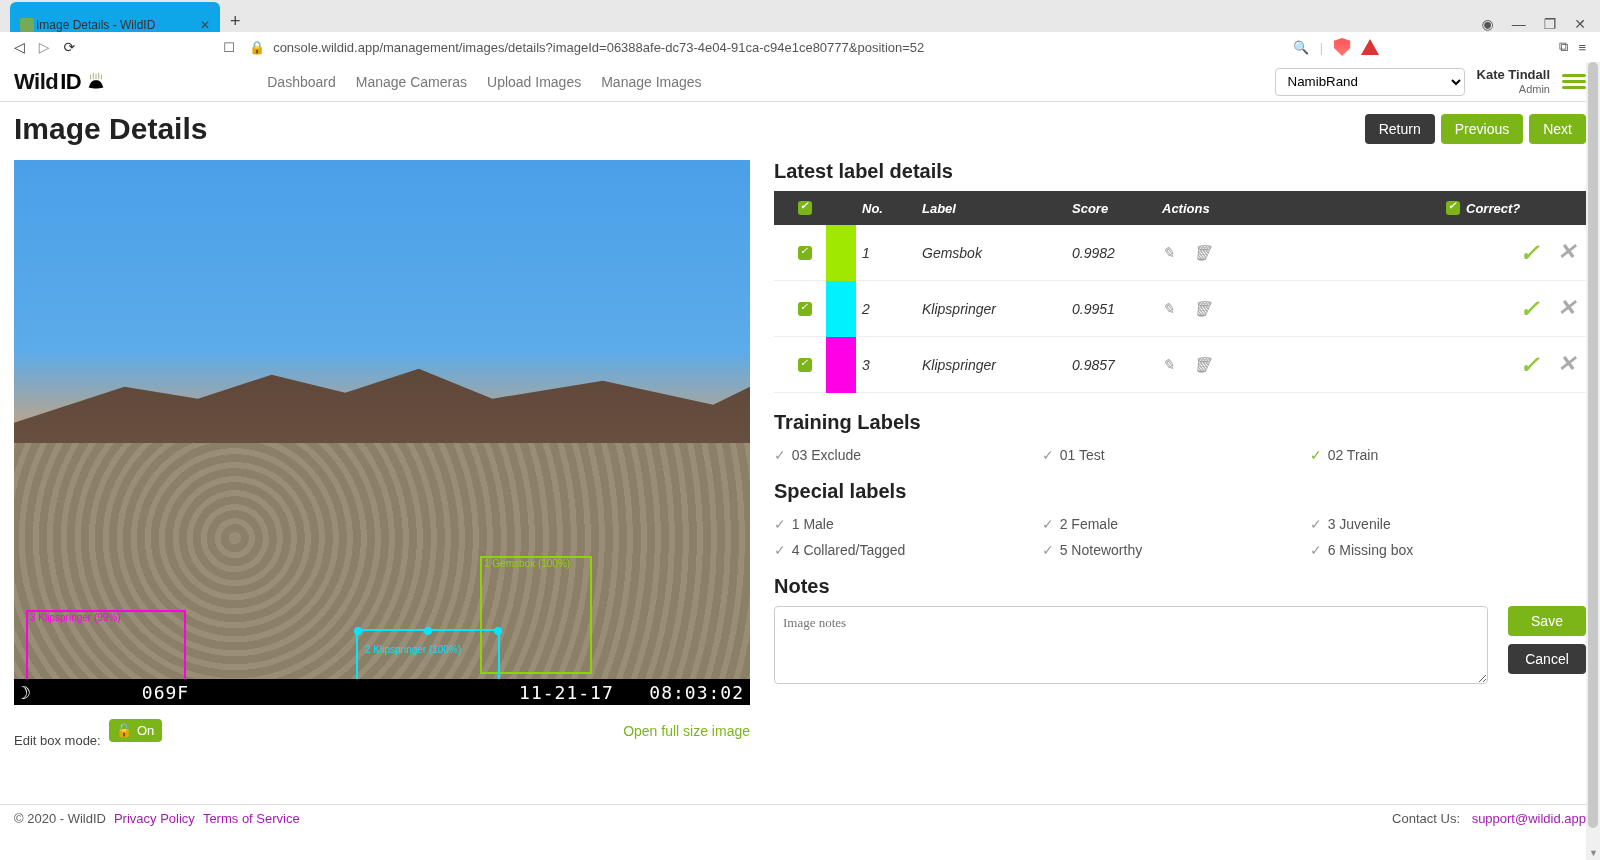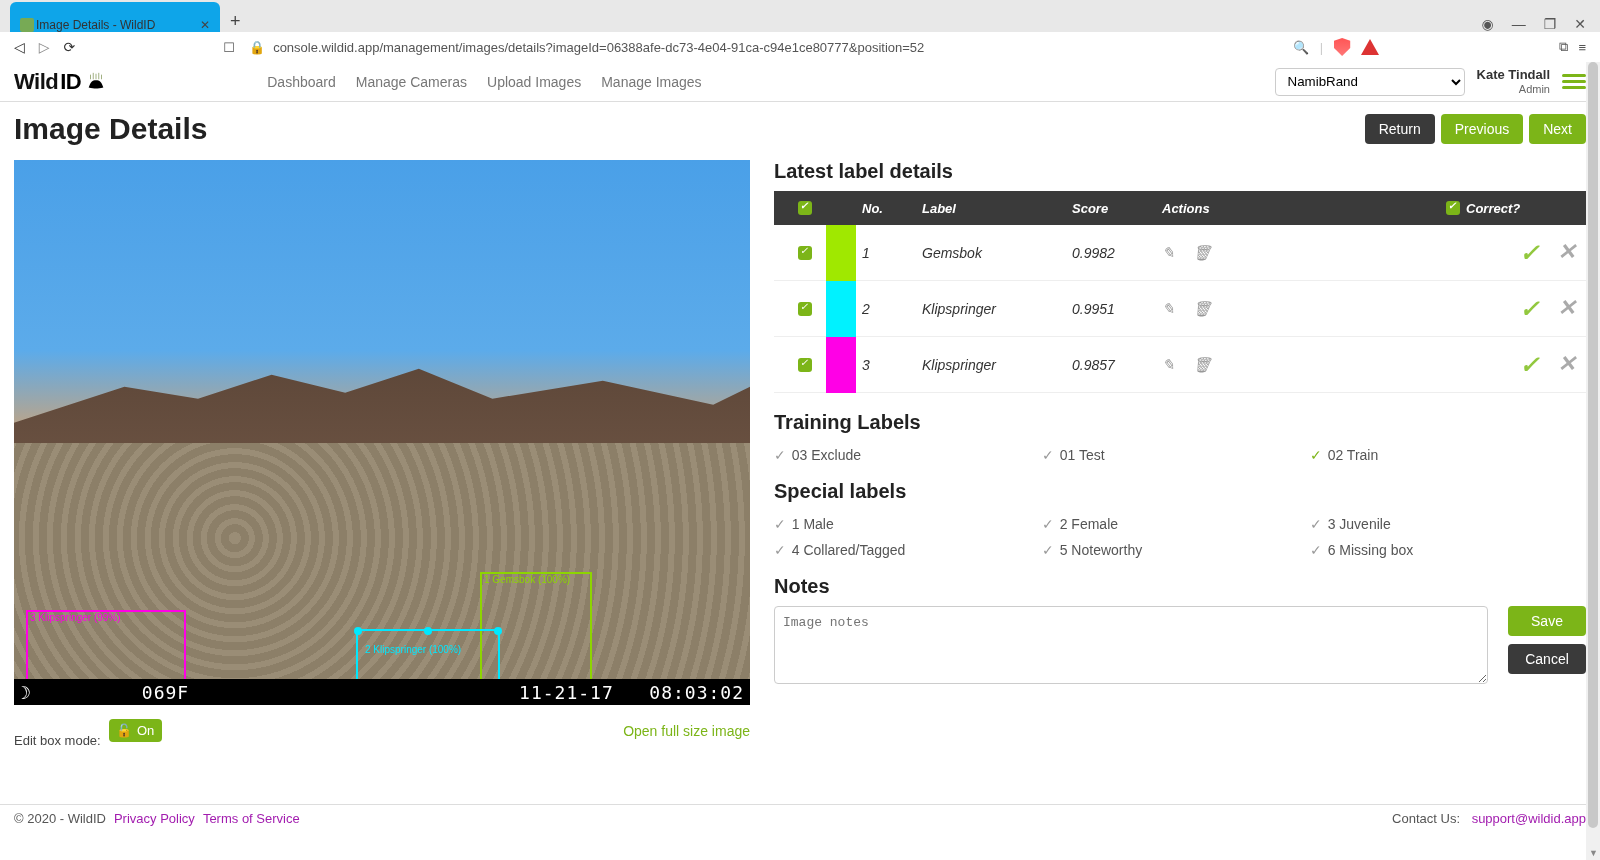--- a/index.html
+++ b/index.html
@@ -97,21 +97,21 @@
 .correct-icons { display: flex; gap: 18px; justify-content: flex-end; width: 130px; }
 .big-check { color: #92c83e; font-size: 24px; cursor: pointer; font-weight: bold; }
 .big-x { color: #aaa; font-size: 22px; cursor: pointer; font-weight: bold; }
 
 .tag-group { display: flex; flex-wrap: wrap; margin-top: 6px; }
 .tag-item { width: 33%; padding: 5px 0; color: #555; cursor: pointer; display: flex; align-items: center; gap: 6px; }
 .tag-item .tick { color: #999; font-size: 14px; }
 .tag-item.active .tick { color: #7cb518; }
 
 .notes-row { display: flex; gap: 20px; margin-top: 6px; }
-textarea.notes { flex: 1; height: 78px; border: 1px solid #ccc; border-radius: 4px; padding: 8px; font-family: Liberation Mono, monospace; font-size: 13px; resize: both; }
+textarea.notes { flex: 1; height: 78px; border: 1px solid #ccc; border-radius: 4px; padding: 8px; font-family: Liberation Serif, serif; font-size: 13px; resize: both; }
 .notes-btns { display: flex; flex-direction: column; gap: 8px; width: 78px; }
 .notes-btns .btn { width: 100%; }
 
 
 .footer { position: absolute; bottom: 28px; left: 0; right: 0; border-top: 1px solid #ddd; padding: 6px 14px; font-size: 13px; display: flex; color: #555; background: #fff; }
 .footer a { color: #a21caf; text-decoration: none; margin-left: 8px; }
 .footer .right { margin-left: auto; }
 
 .vscroll { position: absolute; right: 0; top: 62px; bottom: 0; width: 14px; background: #f0f0f0; }
 .vscroll .thumb { position: absolute; top: 0; left: 2px; right: 2px; height: 96%; background: #c8c8c8; border-radius: 5px; }
@@ -198,21 +198,21 @@
     </div>
   </div>
 
   <div class="two-col">
 
     <div class="left-col">
       <div class="img-wrap">
         <div class="mountain"></div>
         <div class="ground"></div>
 
-        <div class="bbox bbox-green" style="left:466px; top:412px; width:112px; height:118px;">
+        <div class="bbox bbox-green" style="left:466px; top:396px; width:112px; height:118px;">
           <span class="tag">1 Gemsbok (100%)</span>
         </div>
         <div class="bbox bbox-cyan" style="left:342px; top:469px; width:144px; height:172px;">
           <span class="tag">2 Klipspringer (100%)</span>
           <span class="handle" style="left:0;top:0"></span>
             <span class="handle" style="left:50%;top:0"></span>
             <span class="handle" style="left:100%;top:0"></span>
 
         </div>
         <div class="bbox bbox-mag" style="left:12px; top:450px; width:160px; height:224px;">

